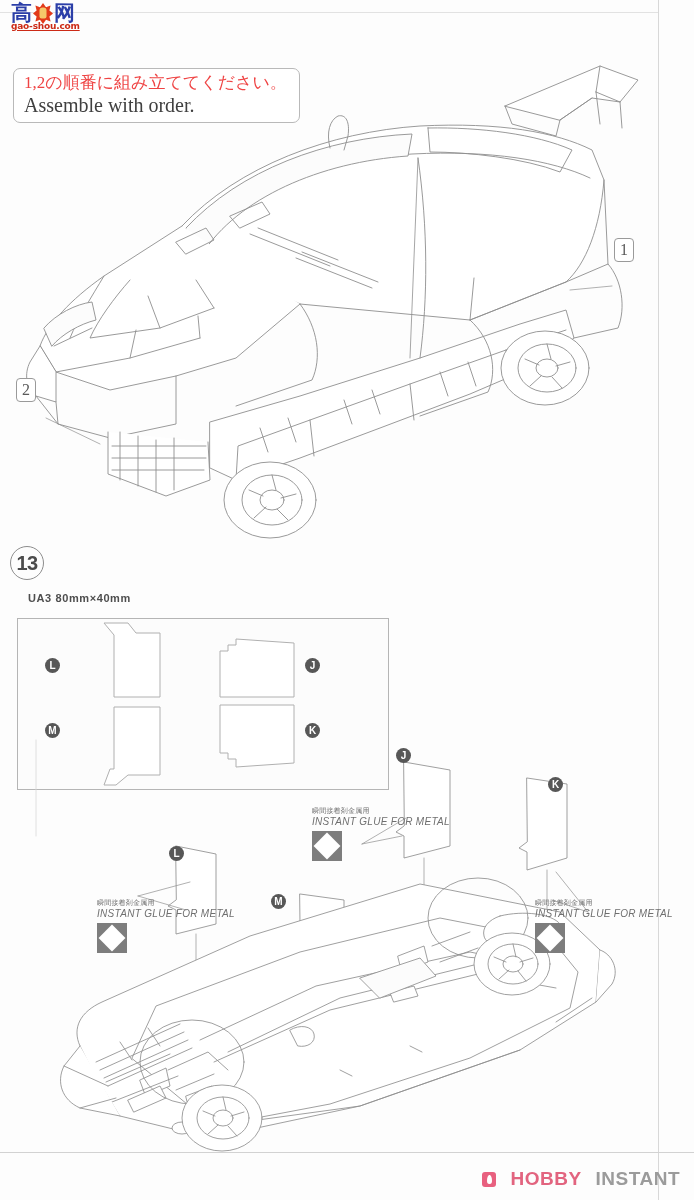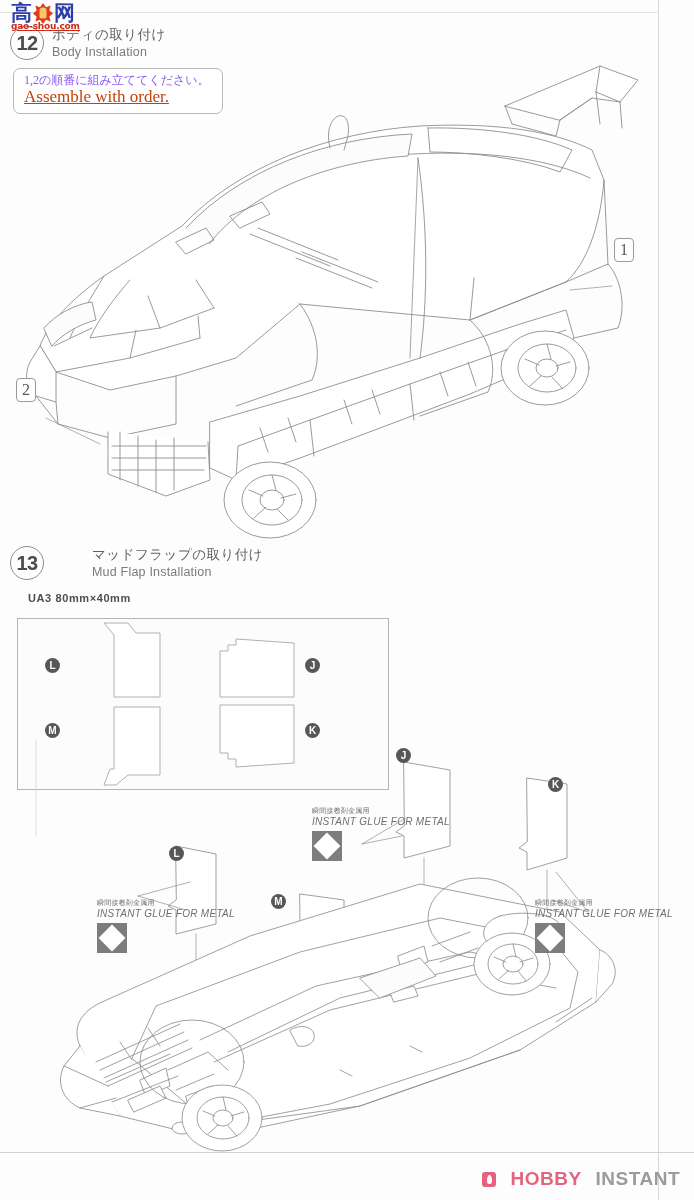--- a/index.html
+++ b/index.html
@@ -85,32 +85,31 @@
     position: absolute;
     left: 13px;
     top: 68px;
     border: 1px solid #b9b9b9;
     border-radius: 7px;
     background: #ffffff;
     padding: 4px 12px 5px 10px;
   }
   .note-jp {
     font-family: "Liberation Serif", serif;
-    font-size: 12px;
-    color: #8b5cf6;
+    font-size: 17px;
+    color: #ef4444;
     line-height: 1.2;
     white-space: nowrap;
   }
   .note-en {
     font-family: "Liberation Serif", serif;
-    font-size: 17px;
-    color: #c2410c;
+    font-size: 20px;
+    color: #404040;
     line-height: 1.2;
     white-space: nowrap;
-    text-decoration: underline;
   }
 
   
   .num-callout {
     position: absolute;
     width: 20px; height: 24px;
     border: 1.2px solid #9a9a9a;
     border-radius: 4px;
     background: #ffffff;
     font-family: "Liberation Serif", serif;
@@ -273,27 +272,20 @@
 </style>
 </head>
 <body>
 
 <div class="page">
 
   <div class="rule-h-step12-top"></div>
   <div class="rule-v-right"></div>
   <div class="rule-h-bottom"></div>
 
-  <div class="step-header" style="left:10px; top:26px;">
-    <div class="step-circle">12</div>
-    <div class="step-titles">
-      <div class="step-jp">ボディの取り付け</div>
-      <div class="step-en">Body Installation</div>
-    </div>
-  </div>
 
   <div class="note-box">
     <div class="note-jp">1,2の順番に組み立ててください。</div>
     <div class="note-en">Assemble with order.</div>
   </div>
 
   <div class="art" style="left:0px; top:28px;">
     <svg width="660" height="500" viewBox="0 0 660 500" fill="none" stroke="#8f8f8f" stroke-width="0.9" stroke-linejoin="round" stroke-linecap="round">
 
       <path d="M505 78 L600 38 L638 52 L620 74 L592 70 L560 92 Z" fill="#fff"></path>
@@ -369,24 +361,20 @@
       <path d="M418 130 L410 330" stroke-dasharray="0" stroke-width="0.8"></path>
       <path d="M418 130 C428 200 428 270 420 330"></path>
     </svg>
   </div>
 
   <div class="num-callout" style="left:614px; top:238px;">1</div>
   <div class="num-callout" style="left:16px; top:378px;">2</div>
 
   <div class="step-header" style="left:10px; top:546px;gap:48px;">
     <div class="step-circle">13</div>
-    <div class="step-titles">
-      <div class="step-jp">マッドフラップの取り付け</div>
-      <div class="step-en">Mud Flap Installation</div>
-    </div>
   </div>
 
   <div class="size-label">UA3  80mm×40mm</div>
 
   <div class="template-sheet">
     <svg width="372" height="172" viewBox="0 0 372 172" fill="#fff" stroke="#b0b0b0" stroke-width="1" stroke-linejoin="round">
 
       <path d="M86 4 L110 4 L118 14 L142 14 L142 78 L96 78 L96 16 Z"></path>
 
       <path d="M96 88 L142 88 L142 156 L110 156 L98 166 L86 166 L92 150 L96 150 Z"></path>

